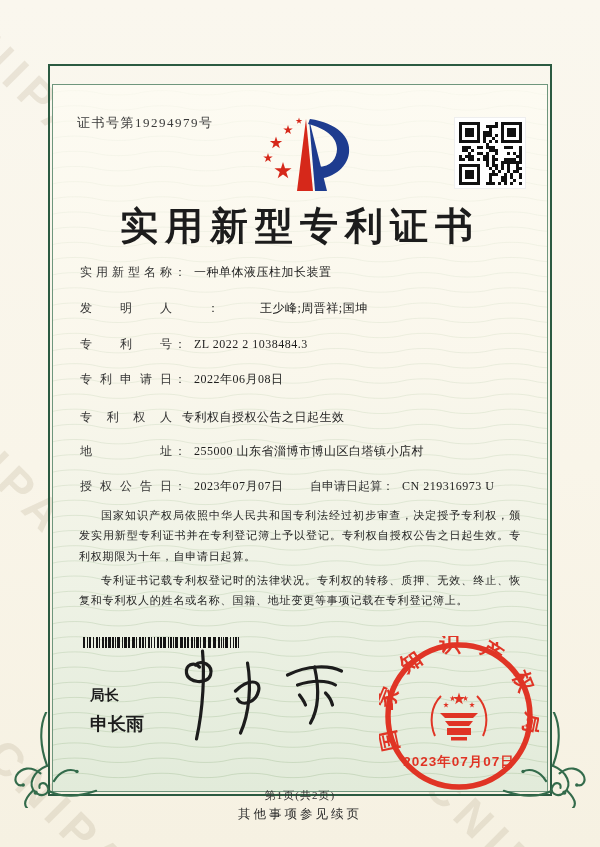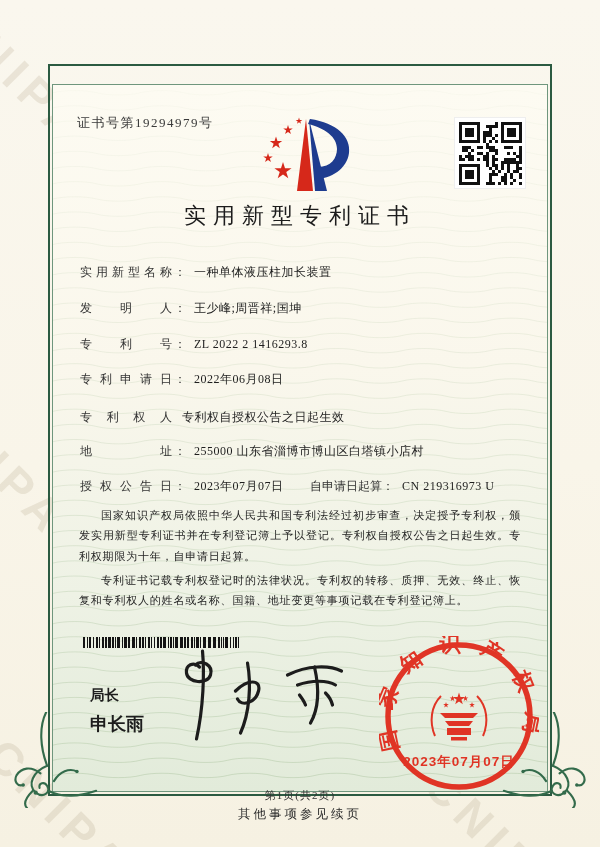--- a/index.html
+++ b/index.html
@@ -13,22 +13,22 @@
   
   .frame{position:absolute;z-index:2;left:48px;top:64px;width:504px;height:732px;
          box-sizing:border-box;border:2.5px solid #2b5a41;}
   .frame-inner{position:absolute;inset:2px;border:1px solid #6f967d;
          background:linear-gradient(180deg,#fdfbf2 0%,#faf7ec 40%,#eef2e5 72%,#e2ebda 100%);margin-top:16px;}
   #guilloche{position:absolute;inset:0;width:100%;height:100%;}
   .cert-no{position:absolute;left:24px;top:29px;font-size:13px;letter-spacing:1.5px;color:#3a3a3a;}
   .logo{position:absolute;left:200px;top:30px;width:100px;height:82px;}
   .qr-box{position:absolute;left:402px;top:33px;width:70px;height:70px;background:#fff;
           display:flex;align-items:center;justify-content:center;box-shadow:0 0 0 1px #eee;}
-  .title{position:absolute;left:0;right:0;top:116px;text-align:center;font-size:22px;
-         font-weight:400;letter-spacing:7px;color:#1c1c1c;}
+  .title{position:absolute;left:0;right:0;top:116px;text-align:center;font-size:38px;
+         font-weight:700;letter-spacing:7px;color:#1c1c1c;}
   .field-row{position:absolute;left:27px;right:31px;height:20px;font-size:12px;color:#222;
          display:flex;align-items:baseline;white-space:nowrap;}
   .flabel{display:inline-block;width:92px;text-align:justify;text-align-last:justify;color:#333;}
   .fcolon{display:inline-block;margin:0 8px 0 2px;color:#333;}
   .fvalue{color:#1e1e1e;letter-spacing:.5px;}
   .g2{position:absolute;left:230px;top:0;display:flex;align-items:baseline;}
   .g2 .flabel{width:70px;}
   .paras{position:absolute;left:26px;right:26px;top:420px;font-size:11px;line-height:1.85;
          color:#242424;letter-spacing:.8px;text-align:justify;}
   .paras p{margin:0 0 4px 0;text-indent:2em;}
@@ -262,29 +262,29 @@
           </svg>
       </div>
 
       <div class="title">实用新型专利证书</div>
 
       <div class="field-row" style="top:179px;">
         <span class="flabel">实用新型名称</span>
           <span class="fcolon">：</span>
           <span class="fvalue">一种单体液压柱加长装置</span>
       </div>
-      <div class="field-row" style="top:215px;">
+      <div class="field-row" style="top:215px;gap:33px;">
         <span class="flabel">发明人</span>
           <span class="fcolon">：</span>
           <span class="fvalue">王少峰;周晋祥;国坤</span>
       </div>
       <div class="field-row" style="top:251px;">
         <span class="flabel">专利号</span>
           <span class="fcolon">：</span>
-          <span class="fvalue">ZL 2022 2 1416293.8</span>
+          <span class="fvalue">ZL 2022 2 1038484.3</span>
       </div>
       <div class="field-row" style="top:286px;">
         <span class="flabel">专利申请日</span>
           <span class="fcolon">：</span>
           <span class="fvalue">2022年06月08日</span>
       </div>
       <div class="field-row" style="top:322px;align-items:center;">
         <span class="flabel">专利权人</span>
           <span class="fcolon"></span>
           <span class="fvalue">专利权自授权公告之日起生效</span>

